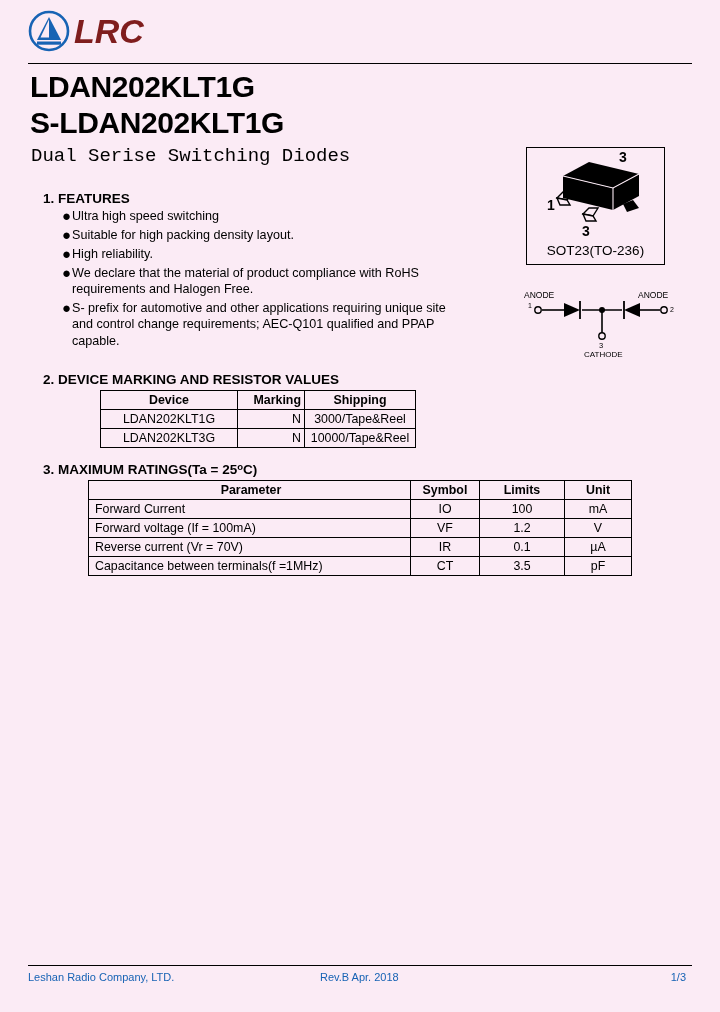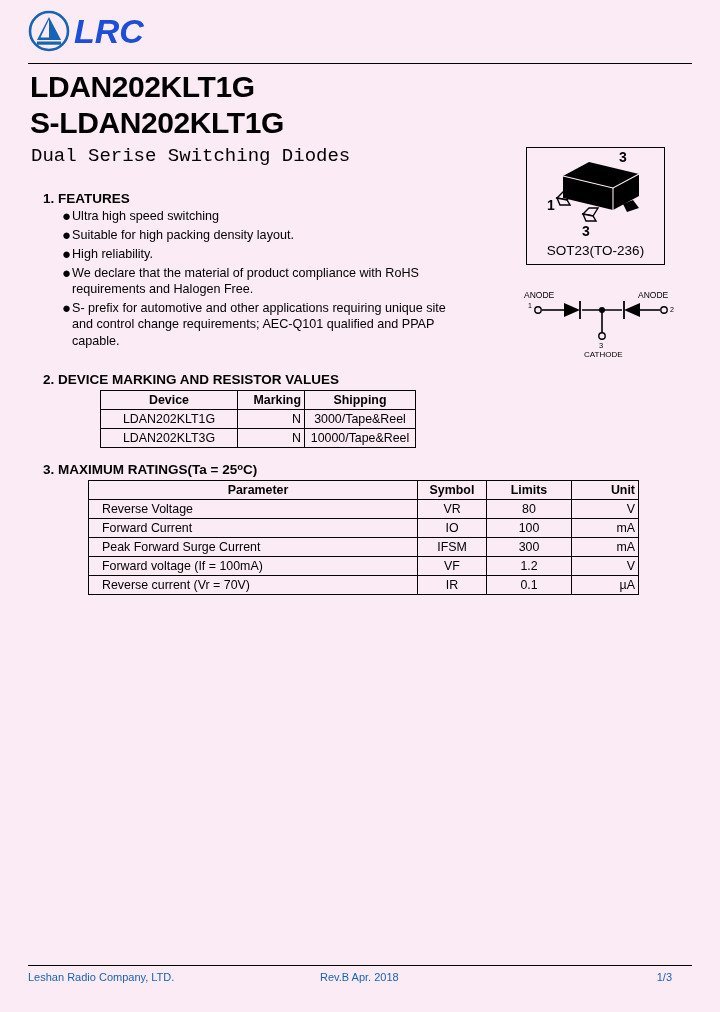--- a/index.html
+++ b/index.html
@@ -23,21 +23,21 @@
     top: 10px;
     display: flex;
     align-items: center;
     gap: 4px;
   }
   .logo-mark { display: block; }
   .logo-word {
     font-size: 34px;
     font-weight: bold;
     font-style: italic;
-    color: #1d4ed8;
+    color: #7f1d1d;
     letter-spacing: 0px;
     line-height: 1;
     font-family: "Liberation Sans", sans-serif;
   }
 
   .head-rule {
     position: absolute;
     left: 28px;
     top: 63px;
     width: 664px;
@@ -148,24 +148,24 @@
     color: #000;
   }
   table th { font-weight: bold; text-align: center; }
 
   #marking-table { left: 100px; top: 390px; }
   #marking-table .c-dev  { width: 130px; text-align: center; }
   #marking-table .c-mark { width: 60px;  text-align: right; }
   #marking-table .c-ship { width: 104px; text-align: center; }
 
   #ratings-table { left: 88px; top: 480px; }
-  #ratings-table .c-param { width: 312px; text-align: left; padding-left: 13px; }
+  #ratings-table .c-param { width: 312px; text-align: left; padding-left: 6px; }
   #ratings-table .c-sym   { width: 62px;  text-align: center; }
   #ratings-table .c-lim   { width: 78px;  text-align: center; }
-  #ratings-table .c-unit  { width: 60px;  text-align: right; }
+  #ratings-table .c-unit  { width: 60px;  text-align: center; }
   #ratings-table thead th.c-param { text-align: center; }
 
   
   .foot-rule {
     position: absolute;
     left: 28px;
     top: 965px;
     width: 664px;
     height: 0;
     border-top: 1.4px solid #000;
@@ -174,21 +174,21 @@
     position: absolute;
     left: 28px;
     top: 971px;
     width: 664px;
     height: 16px;
     font-size: 11px;
     color: #1763b4;
   }
   .footer .f-left   { position: absolute; left: 0; top: 0; white-space: nowrap; }
   .footer .f-center { position: absolute; left: 292px; top: 0; white-space: nowrap; }
-  .footer .f-right  { position: absolute; right: 20px; top: 0; white-space: nowrap; }
+  .footer .f-right  { position: absolute; right: 6px; top: 0; white-space: nowrap; }
 </style>
 </head>
 <body>
 
 <div class="logo-row">
   <svg class="logo-mark" width="42" height="42" viewBox="0 0 42 42">
     <circle cx="21" cy="21" r="19" fill="none" stroke="#1763b4" stroke-width="2.6"></circle>
     <path d="M21 7 L33 30 L9 30 Z" fill="#1763b4"></path>
     <path d="M21 9.5 L21 27.5 L12.5 27.5 Z" fill="#fbebf5"></path>
     <rect x="9" y="31.5" width="24" height="3.2" fill="#1763b4"></rect>
@@ -310,48 +310,42 @@
   <thead>
     <tr>
       <th class="c-param">Parameter</th>
       <th class="c-sym">Symbol</th>
       <th class="c-lim">Limits</th>
       <th class="c-unit">Unit</th>
     </tr>
   </thead>
   <tbody>
     <tr>
-      <td class="c-param">Reverse Voltage</td>
-      <td class="c-sym">VR</td>
-      <td class="c-lim">80</td>
-      <td class="c-unit">V</td>
-    </tr>
-    <tr>
       <td class="c-param">Forward Current</td>
       <td class="c-sym">IO</td>
       <td class="c-lim">100</td>
       <td class="c-unit">mA</td>
     </tr>
     <tr>
-      <td class="c-param">Peak Forward Surge Current</td>
-      <td class="c-sym">IFSM</td>
-      <td class="c-lim">300</td>
-      <td class="c-unit">mA</td>
-    </tr>
-    <tr>
       <td class="c-param">Forward voltage (If = 100mA)</td>
       <td class="c-sym">VF</td>
       <td class="c-lim">1.2</td>
       <td class="c-unit">V</td>
     </tr>
     <tr>
       <td class="c-param">Reverse current (Vr = 70V)</td>
       <td class="c-sym">IR</td>
       <td class="c-lim">0.1</td>
       <td class="c-unit">µA</td>
+    </tr>
+    <tr>
+      <td class="c-param">Capacitance between terminals(f =1MHz)</td>
+      <td class="c-sym">CT</td>
+      <td class="c-lim">3.5</td>
+      <td class="c-unit">pF</td>
     </tr>
   </tbody>
 </table>
 
 <div class="foot-rule"></div>
 <div class="footer">
   <span class="f-left">Leshan Radio Company, LTD.</span>
   <span class="f-center">Rev.B  Apr.  2018</span>
   <span class="f-right">1/3</span>
 </div>

